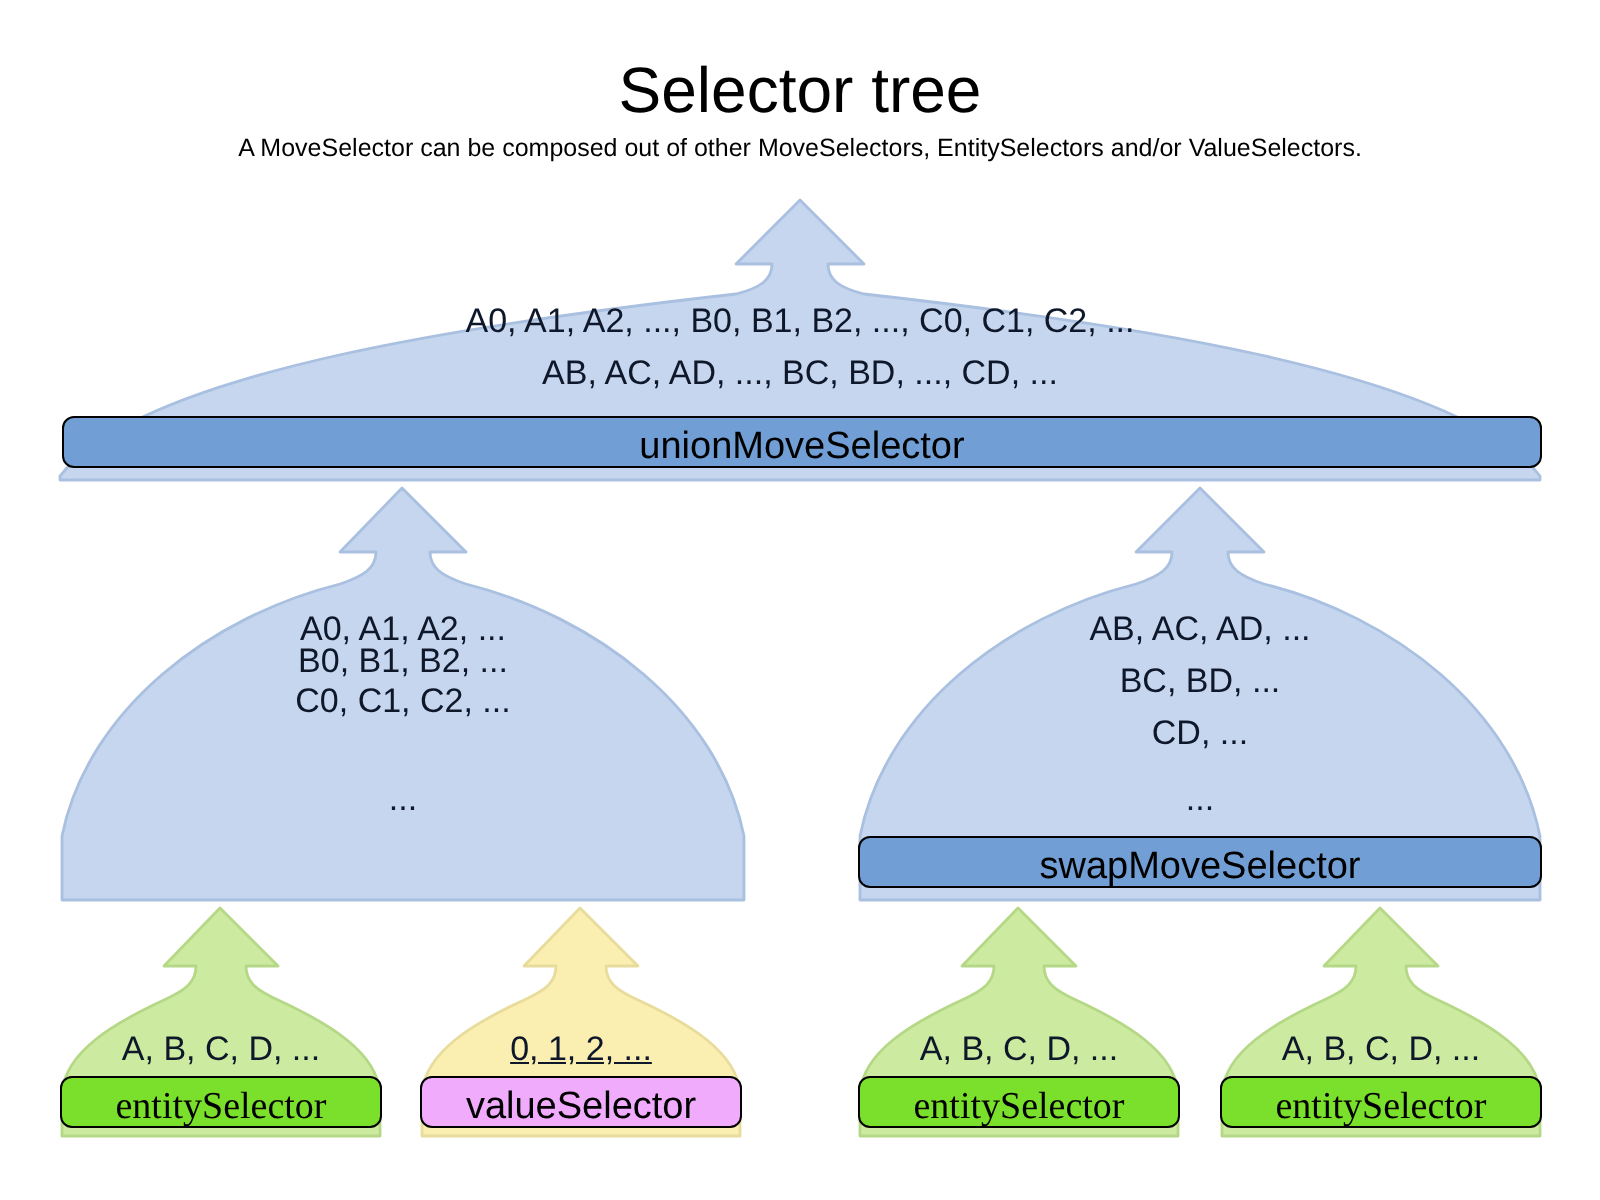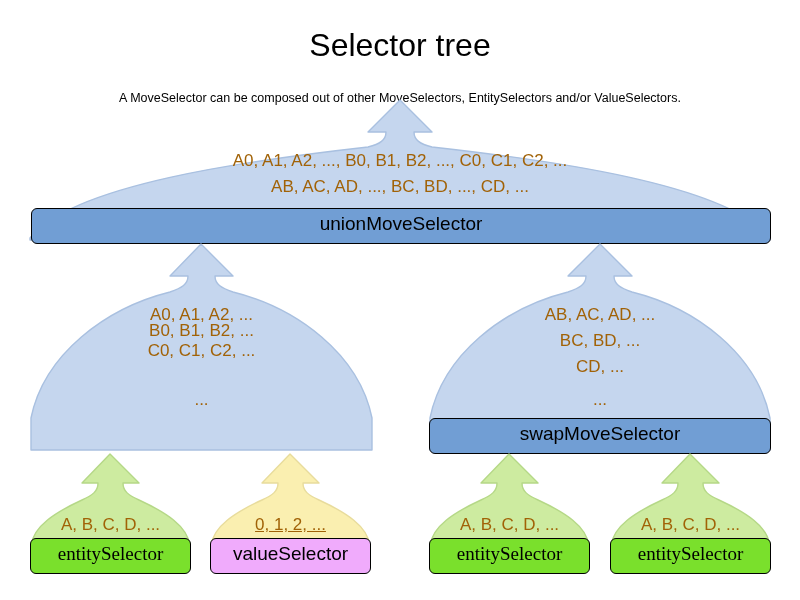--- a/index.html
+++ b/index.html
@@ -39,53 +39,52 @@
   .subtitle {
     position: absolute;
     left: 0;
     top: 67px;
     width: 800px;
     text-align: center;
     font-size: 12.5px;
     line-height: 15px;
     color: #000;
     white-space: nowrap;
-    margin-top: 24px;
   }
 
   
   .node {
     position: absolute;
   }
   .node-svg {
     position: absolute;
     left: 0;
     top: 0;
     overflow: visible;
   }
   .node-text {
     position: absolute;
     left: 0;
     width: 100%;
     text-align: center;
     font-size: 17px;
     line-height: 26px;
-    color: #a16207;
+    color: #0f172a;
     white-space: nowrap;
     pointer-events: none;
   }
   .node-label {
     position: absolute;
     box-sizing: border-box;
     border: 1.6px solid #000000;
     border-radius: 6px;
     text-align: center;
     font-size: 19px;
     line-height: 30px;
-    height: 36px;
+    height: 26px;
     color: #000;
     white-space: nowrap;
     overflow: hidden;
   }
   .label-blue  { background: #719ed4; }
   .label-green { background: #7ae02c; font-family: Liberation Serif, serif; }
   .label-yellow{ background: #f0abfc; }
 </style>
 </head>
 <body>

